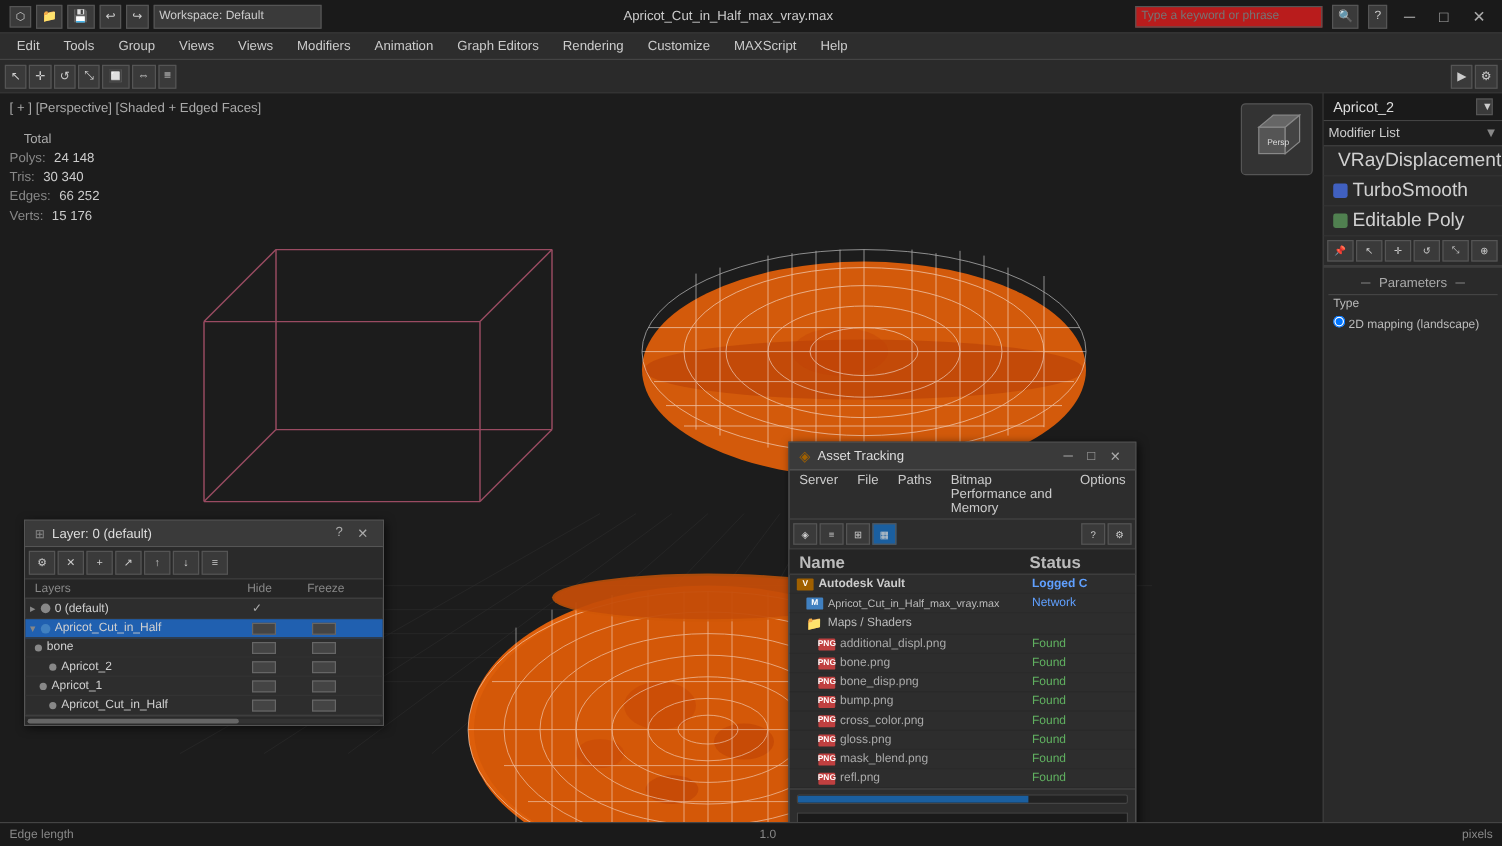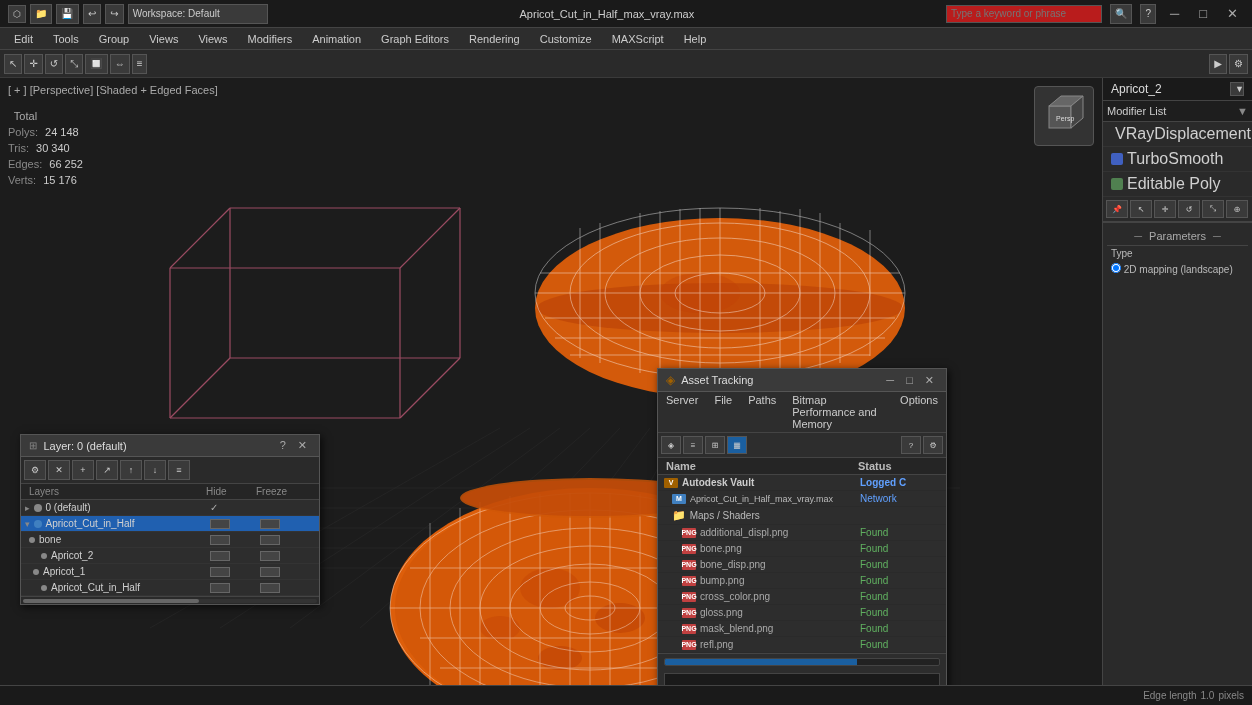--- a/index.html
+++ b/index.html
@@ -47,21 +47,21 @@
     
     #mod-toolbar { display: flex; gap: 2px; padding: 3px; border-bottom: 1px solid #444; flex-wrap: wrap; }
     .mod-tb-btn { width: 22px; height: 18px; background: #3a3a3a; border: 1px solid #555; color: #ccc; font-size: 8px; cursor: pointer; display: flex; align-items: center; justify-content: center; }
 
     
     #params-panel { padding: 4px; border-top: 1px solid #444; flex: 1; overflow-y: auto; }
     #params-title { text-align: center; color: #aaa; padding: 3px; border-bottom: 1px solid #444; font-size: 11px; }
     .param-row { padding: 2px 4px; font-size: 10px; color: #bbb; }
 
     
-    #status-bar { height: 20px; background: #1a1a1a; border-top: 1px solid #444; display: flex; align-items: center; padding: 0 8px; font-size: 10px; color: #888; justify-content: flex-end; }
+    #status-bar { height: 20px; background: #1a1a1a; border-top: 1px solid #444; display: flex; align-items: center; padding: 0 8px; font-size: 10px; color: #888; justify-content: space-between; }
 
     
     #layer-panel { position: absolute; bottom: 80px; left: 20px; width: 300px; background: #2d2d2d; border: 1px solid #555; z-index: 100; box-shadow: 2px 2px 8px rgba(0,0,0,0.7); }
     #layer-panel-header { background: #3a3a3a; padding: 4px 8px; display: flex; align-items: center; justify-content: space-between; border-bottom: 1px solid #555; }
     #layer-panel-toolbar { display: flex; gap: 2px; padding: 3px; border-bottom: 1px solid #444; background: #2a2a2a; }
     .layer-tb-btn { width: 22px; height: 20px; background: #3a3a3a; border: 1px solid #555; color: #ccc; font-size: 9px; cursor: pointer; display: flex; align-items: center; justify-content: center; }
     #layer-header { display: grid; grid-template-columns: 1fr 50px 55px; padding: 2px 8px; background: #252525; border-bottom: 1px solid #444; font-size: 10px; color: #888; }
     #layer-list { max-height: 120px; overflow-y: auto; }
     .layer-item { display: grid; grid-template-columns: 1fr 50px 55px; padding: 2px 4px; border-bottom: 1px solid #333; font-size: 10px; align-items: center; cursor: pointer; }
     .layer-item.selected { background: #2060b0; }
@@ -74,21 +74,21 @@
     .scrollbar-thumb { background: #666; height: 4px; width: 60%; border-radius: 2px; }
 
     
     #asset-panel { position: absolute; top: 290px; right: 155px; width: 290px; background: #2d2d2d; border: 1px solid #555; z-index: 100; box-shadow: 2px 2px 8px rgba(0,0,0,0.7); }
     #asset-panel-header { background: #3a3a3a; padding: 4px 8px; display: flex; align-items: center; justify-content: space-between; border-bottom: 1px solid #555; }
     #asset-panel-menu { display: flex; gap: 0; border-bottom: 1px solid #444; }
     .asset-menu-item { padding: 2px 8px; color: #ccc; cursor: pointer; font-size: 11px; }
     #asset-toolbar { display: flex; gap: 2px; padding: 3px; border-bottom: 1px solid #444; }
     .asset-tb-btn { width: 20px; height: 18px; background: #3a3a3a; border: 1px solid #555; color: #ccc; font-size: 8px; cursor: pointer; display: flex; align-items: center; justify-content: center; }
     .asset-tb-btn.active { background: #1a5fa0; }
-    #asset-table-header { display: grid; grid-template-columns: 1fr 80px; padding: 2px 8px; background: #252525; border-bottom: 1px solid #444; font-size: 11px; font-weight: bold; color: #bbb; }
+    #asset-table-header { display: grid; grid-template-columns: 1fr 80px; padding: 2px 8px; background: #252525; border-bottom: 1px solid #444; font-size: 14px; font-weight: bold; color: #bbb; }
     #asset-list { max-height: 200px; overflow-y: auto; }
     .asset-item { display: grid; grid-template-columns: 1fr 80px; padding: 2px 6px; border-bottom: 1px solid #2a2a2a; font-size: 10px; align-items: center; cursor: pointer; }
     .asset-item.parent { font-weight: bold; color: #ccc; }
     .asset-item.group { color: #bbb; padding-left: 14px; }
     .asset-item.file { padding-left: 24px; color: #aaa; }
     .asset-name-cell { display: flex; align-items: center; gap: 4px; }
     .asset-icon { width: 14px; height: 10px; background: #555; border-radius: 1px; font-size: 7px; display: flex; align-items: center; justify-content: center; color: #e05; font-weight: bold; }
     .asset-icon.png { background: #c04040; color: white; }
     .asset-icon.max { background: #4080c0; color: white; }
     .asset-icon.vault { background: #a06000; color: white; }
@@ -157,21 +157,21 @@
   <div class="tb-btn">▶</div>
   <div class="tb-btn">⚙</div>
 </div>
 
 <div id="main-content">
 
   <div id="viewport">
     <div id="viewport-label">[ + ] [Perspective] [Shaded + Edged Faces]</div>
 
     <div id="stats-panel">
-      <div class="stat-row" style="text-align:center; padding-right: 40px;">Total</div>
+      <div class="stat-row" style="text-align:right; padding-right: 40px;">Total</div>
       <div class="stat-row">
         <span class="stat-label">Polys:</span>
         <span class="stat-value" style="margin-left:4px;margin-top:20px;">24 148</span>
       </div>
       <div class="stat-row">
         <span class="stat-label">Tris:</span>
         <span class="stat-value" style="margin-left:4px;">30 340</span>
       </div>
       <div class="stat-row">
         <span class="stat-label">Edges:</span>

